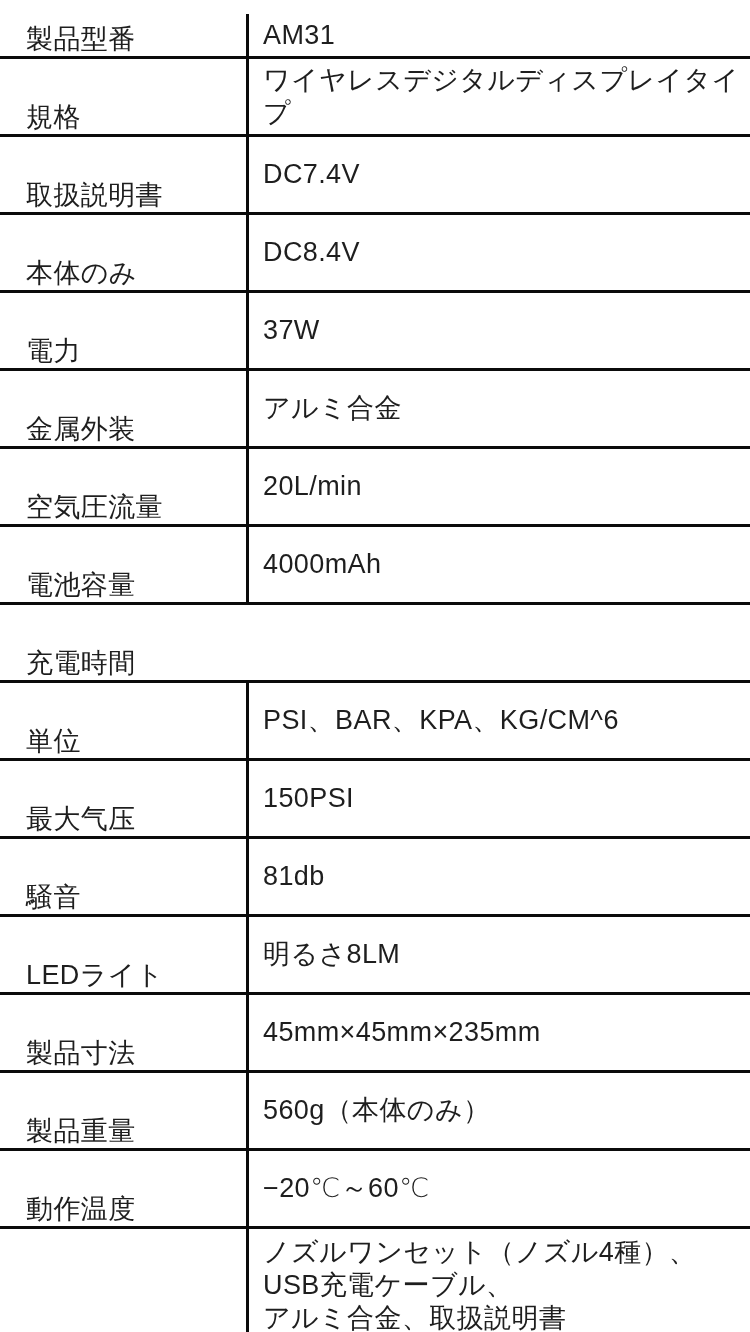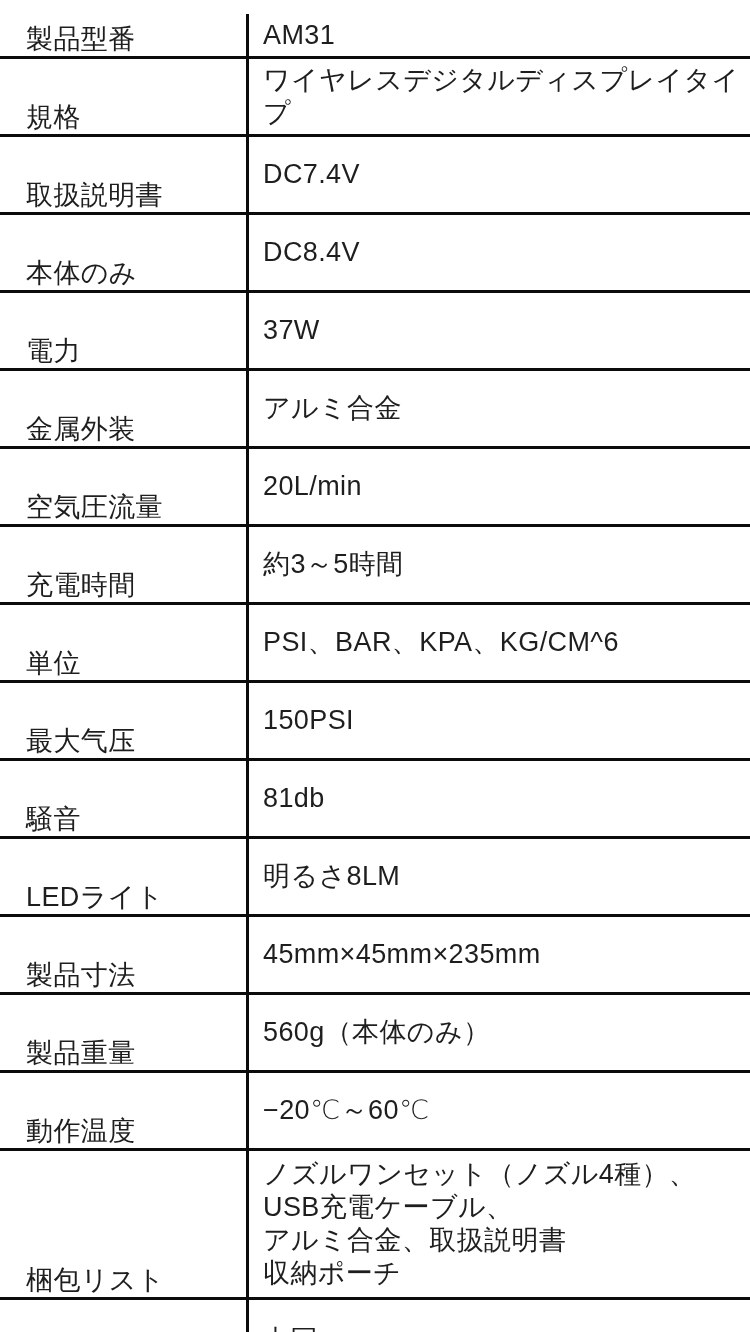--- a/index.html
+++ b/index.html
@@ -116,27 +116,32 @@
 
   <div class="spec-row">
     <div class="spec-label-cell">
       <span class="spec-label-text">空気圧流量</span>
     </div>
     <div class="spec-value-cell">
       <span class="spec-value-text">20L/min</span>
     </div>
   </div>
 
+  <div class="spec-row">
+    <div class="spec-label-cell">
+      <span class="spec-label-text">電池容量</span>
+    </div>
+    <div class="spec-value-cell">
+      <span class="spec-value-text">4000mAh</span>
+    </div>
+  </div>
 
   <div class="spec-row">
     <div class="spec-label-cell">
       <span class="spec-label-text">充電時間</span>
-    </div>
-    <div class="spec-value-cell">
-      <span class="spec-value-text">約3～5時間</span>
     </div>
   </div>
 
   <div class="spec-row">
     <div class="spec-label-cell">
       <span class="spec-label-text">単位</span>
     </div>
     <div class="spec-value-cell">
       <span class="spec-value-text">PSI、BAR、KPA、KG/CM^6</span>
     </div>

